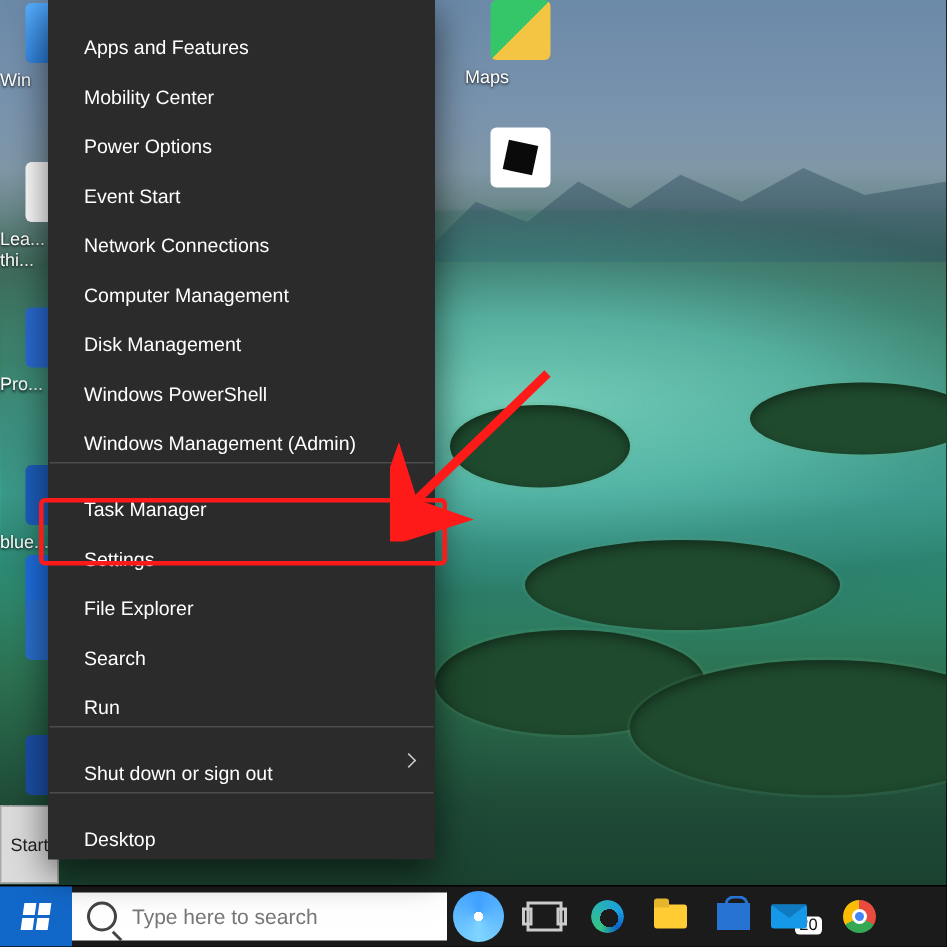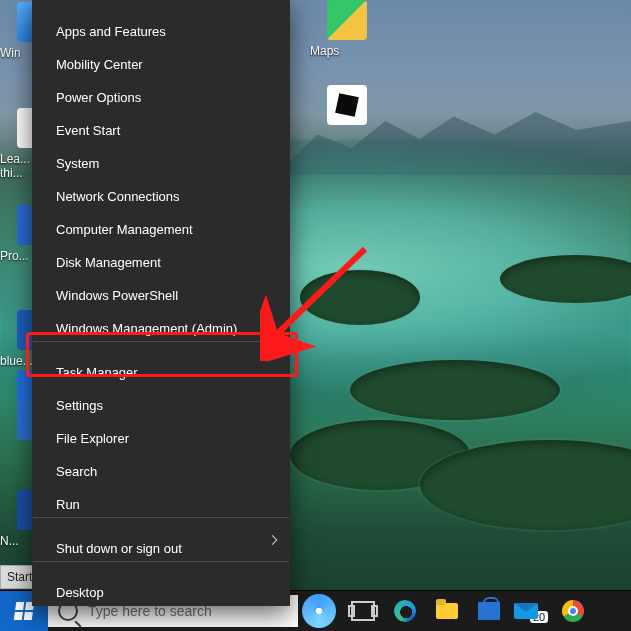--- a/index.html
+++ b/index.html
@@ -174,21 +174,21 @@
   }
   
   .ann-arrow{
     position:absolute; z-index:61; pointer-events:none;
   }
 
   
   .start-tip{
     position:absolute; left:0; bottom:42px;
     background:#dcdcdc; color:#222; font-size:12px;
-    padding:4px 6px; border:1px solid #aaa;
+    padding:18px 6px; border:1px solid #aaa;
     z-index:40;
   }
 </style>
 </head>
 <body>
 
 <div class="desktop">
   <div class="mount"></div>
   <div class="water"></div>
   <div class="island i1"></div>
@@ -241,23 +241,20 @@
   <div class="ctxitem">
       <span>Mobility Center</span>
     </div>
   <div class="ctxitem">
       <span>Power Options</span>
     </div>
   <div class="ctxitem">
       <span>Event Start</span>
     </div>
   <div class="ctxitem">
-      <span>System</span>
-    </div>
-  <div class="ctxitem">
       <span>Network Connections</span>
     </div>
   <div class="ctxitem">
       <span>Computer Management</span>
     </div>
   <div class="ctxitem">
       <span>Disk Management</span>
     </div>
   <div class="ctxitem">
       <span>Windows PowerShell</span>

